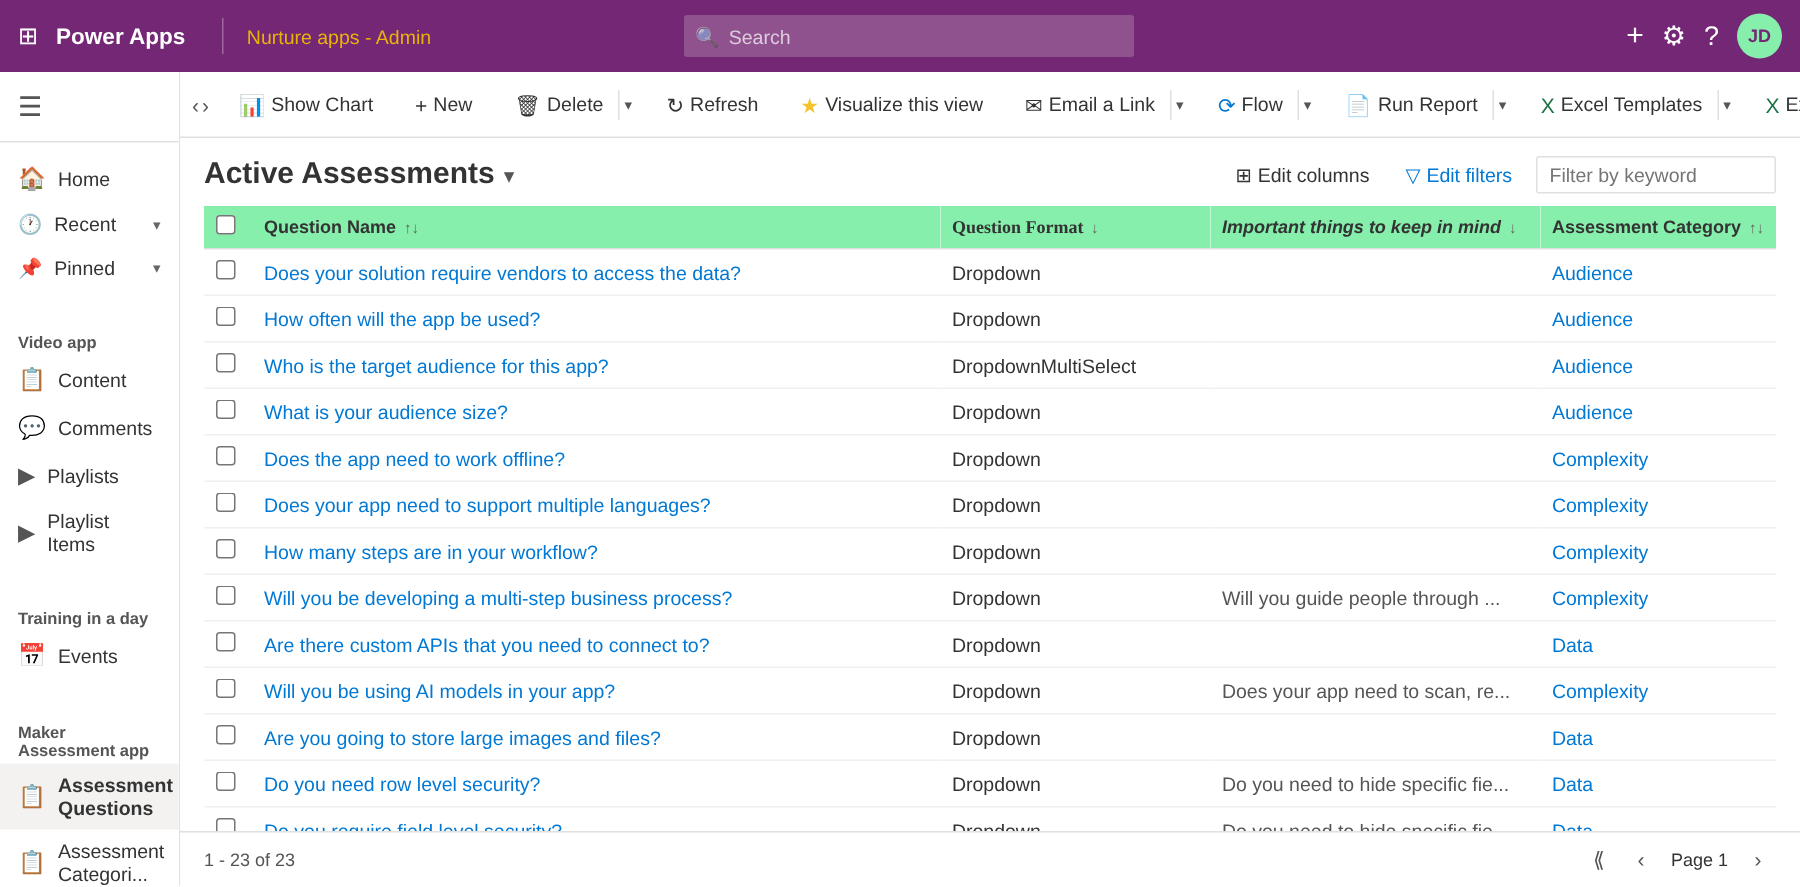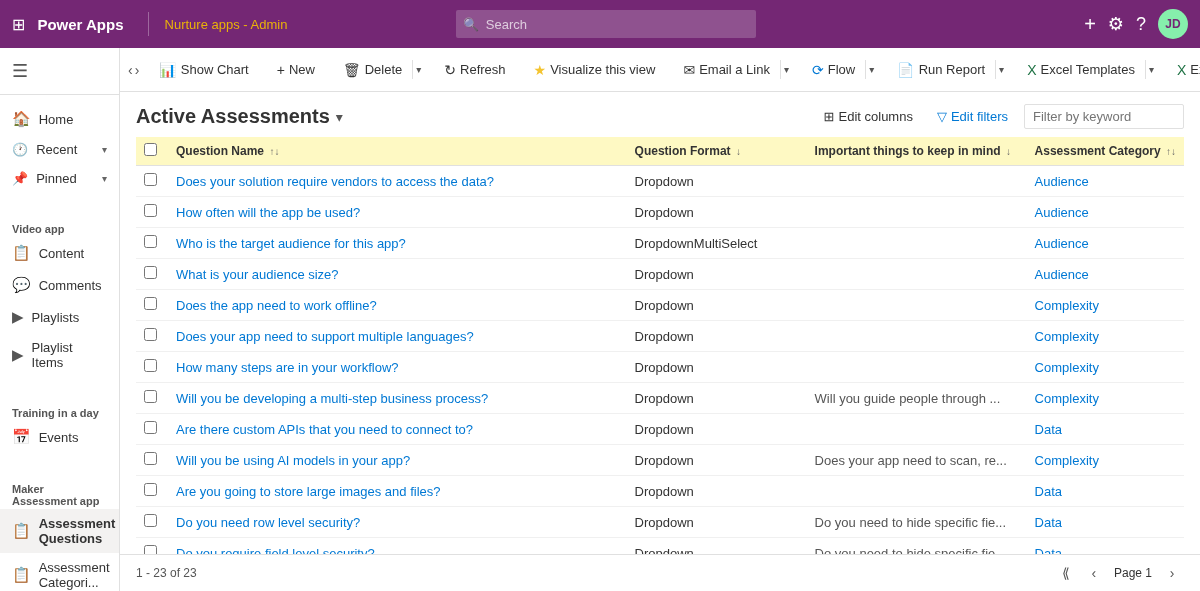--- a/index.html
+++ b/index.html
@@ -129,33 +129,33 @@
     .table-container { flex: 1; overflow-y: auto; padding: 0 16px; }
     table { width: 100%; border-collapse: collapse; }
     thead th {
       border-bottom: 1px solid #e0e0e0;
       padding: 6px 8px;
       text-align: left;
       font-size: 12px;
       font-weight: 600;
       color: #333;
       white-space: nowrap;
-      background: #fef9c3;
+      background: #86efac;
       position: sticky; top: 0;
     }
     thead th .sort-icon { font-size: 10px; color: #666; margin-left: 2px; }
     tbody tr { border-bottom: 1px solid #f0f0f0; }
     tbody td { padding: 7px 8px; font-size: 13px; color: #333; }
     tbody td.link-cell a { color: #0078d4; text-decoration: none; }
     tbody td.category-cell a { color: #0078d4; text-decoration: none; }
     .checkbox-col { width: 32px; }
     .checkbox-col input[type=checkbox] { margin: 0; }
     .col-name { min-width: 320px; }
-    .col-format { width: 180px; }
-    .col-important { width: 220px; }
+    .col-format { width: 180px; font-family: Liberation Serif, serif; }
+    .col-important { width: 220px; font-style: italic; }
     .col-category { width: 150px; }
 
     
     .table-footer {
       display: flex; align-items: center; justify-content: space-between;
       padding: 6px 16px;
       border-top: 1px solid #e0e0e0;
       font-size: 12px; color: #555;
       flex-shrink: 0;
     }

